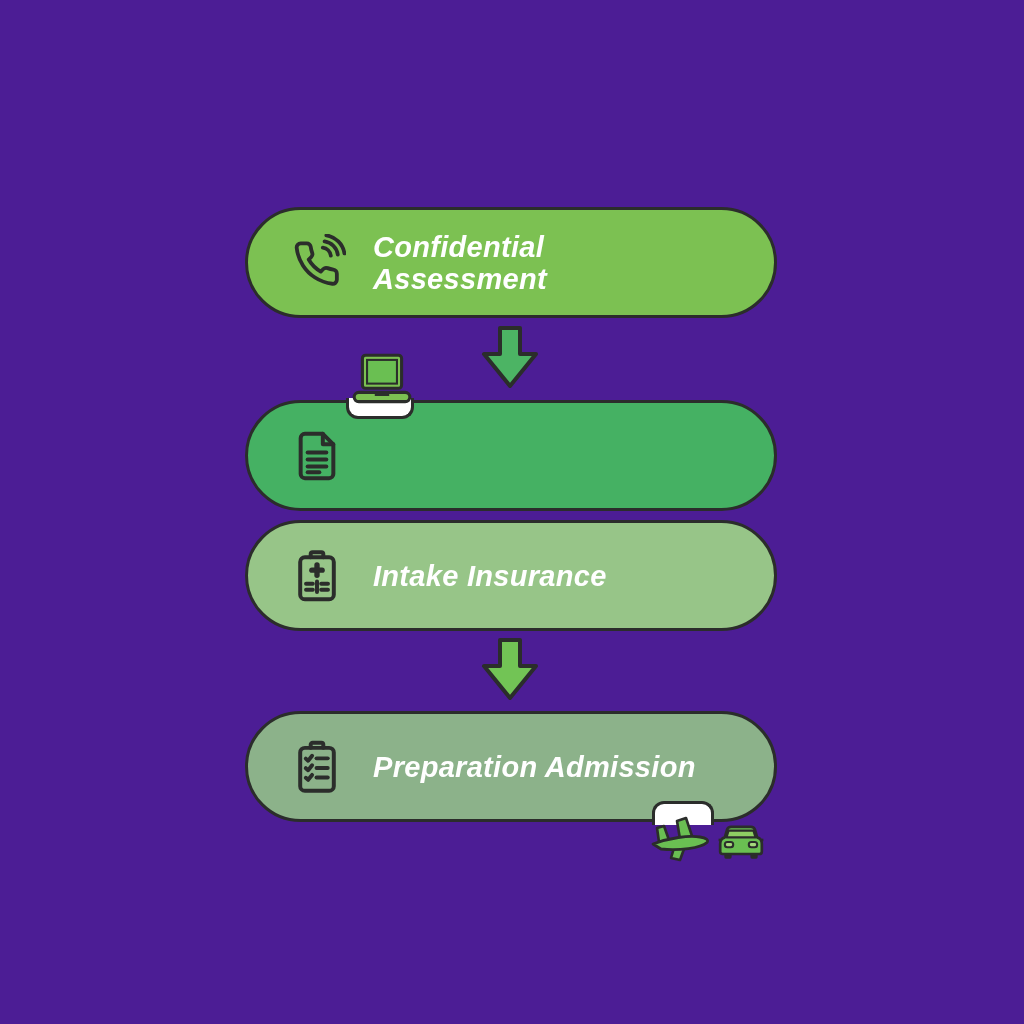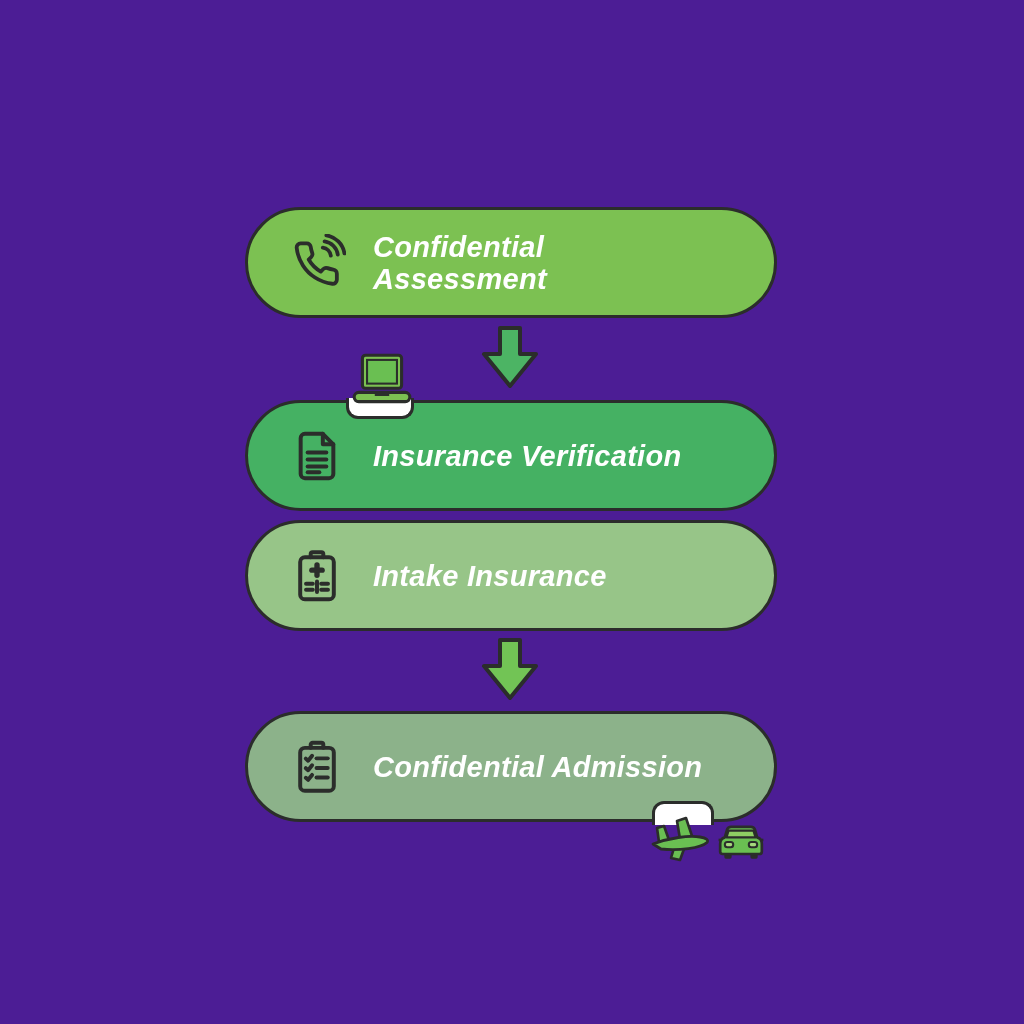--- a/index.html
+++ b/index.html
@@ -113,21 +113,20 @@
     <span class="icon">
       <svg viewBox="0 0 24 24" width="56" height="56">
         <path class="stroke" d="M14.5 2.5H6.8A1.8 1.8 0 0 0 5 4.3v15.4a1.8 1.8 0 0 0 1.8 1.8h10.4a1.8 1.8 0 0 0 1.8-1.8V7z"></path>
         <path class="stroke" d="M14.5 2.5V7H19"></path>
         <line class="stroke" x1="8" y1="10.5" x2="16" y2="10.5"></line>
         <line class="stroke" x1="8" y1="13.5" x2="16" y2="13.5"></line>
         <line class="stroke" x1="8" y1="16.5" x2="16" y2="16.5"></line>
         <line class="stroke" x1="8" y1="19" x2="13" y2="19"></line>
       </svg>
     </span>
-    <span class="label">Insurance Verification</span>
   </div>
 
   <div class="step" style="top: 520px; background-color: rgb(151, 197, 136);">
     <span class="icon">
       <svg viewBox="0 0 24 24" width="56" height="56">
         <rect class="stroke" x="4.8" y="4" width="14.4" height="18" rx="2"></rect>
         <path class="stroke" d="M9.3 4V2.6a.8.8 0 0 1 .8-.8h3.8a.8.8 0 0 1 .8.8V4"></path>
         <line class="stroke thick" x1="12" y1="7.3" x2="12" y2="11.7"></line>
         <line class="stroke thick" x1="9.8" y1="9.5" x2="14.2" y2="9.5"></line>
         <line class="stroke" x1="7.3" y1="15.3" x2="10.2" y2="15.3"></line>
@@ -152,21 +151,21 @@
         <rect class="stroke" x="4.8" y="3.8" width="14.4" height="18.4" rx="2"></rect>
         <path class="stroke" d="M9.3 3.8V2.4a.8.8 0 0 1 .8-.8h3.8a.8.8 0 0 1 .8.8v1.4"></path>
         <polyline class="stroke" points="7.2,8.4 8.2,9.3 9.9,7.2"></polyline>
         <line class="stroke" x1="11.8" y1="8.3" x2="16.6" y2="8.3"></line>
         <polyline class="stroke" points="7.2,12.5 8.2,13.4 9.9,11.3"></polyline>
         <line class="stroke" x1="11.8" y1="12.4" x2="16.6" y2="12.4"></line>
         <polyline class="stroke" points="7.2,16.6 8.2,17.5 9.9,15.4"></polyline>
         <line class="stroke" x1="11.8" y1="16.5" x2="16.6" y2="16.5"></line>
       </svg>
     </span>
-    <span class="label">Confidential Admission</span>
+    <span class="label">Preparation Admission</span>
   </div>
 
   <div class="notch notch-bottom" style="left:652px;top:801px;width:62px;height:24px"></div>
   <div class="deco z4" style="left:648px;top:808px">
     <svg viewBox="0 0 64 56" width="66" height="56">
       <path d="M28 13 L37 10 L43 28 L31 31 Z" fill="#6abf52" stroke="#2b2d2b" stroke-width="2.6" stroke-linejoin="round"></path>
       <path d="M8 20 L15 18 L20 32 L10 34 Z" fill="#6abf52" stroke="#2b2d2b" stroke-width="2.6" stroke-linejoin="round"></path>
       <path d="M25 40 L35 41 L31 52 L22 50 Z" fill="#6abf52" stroke="#2b2d2b" stroke-width="2.6" stroke-linejoin="round"></path>
       <path d="M4 36 C20 30 40 27 51 29 C57 30 60 32 58 34.5 C52 40 30 43 12 41 Z" fill="#6abf52" stroke="#2b2d2b" stroke-width="2.8" stroke-linejoin="round"></path>
     </svg>

